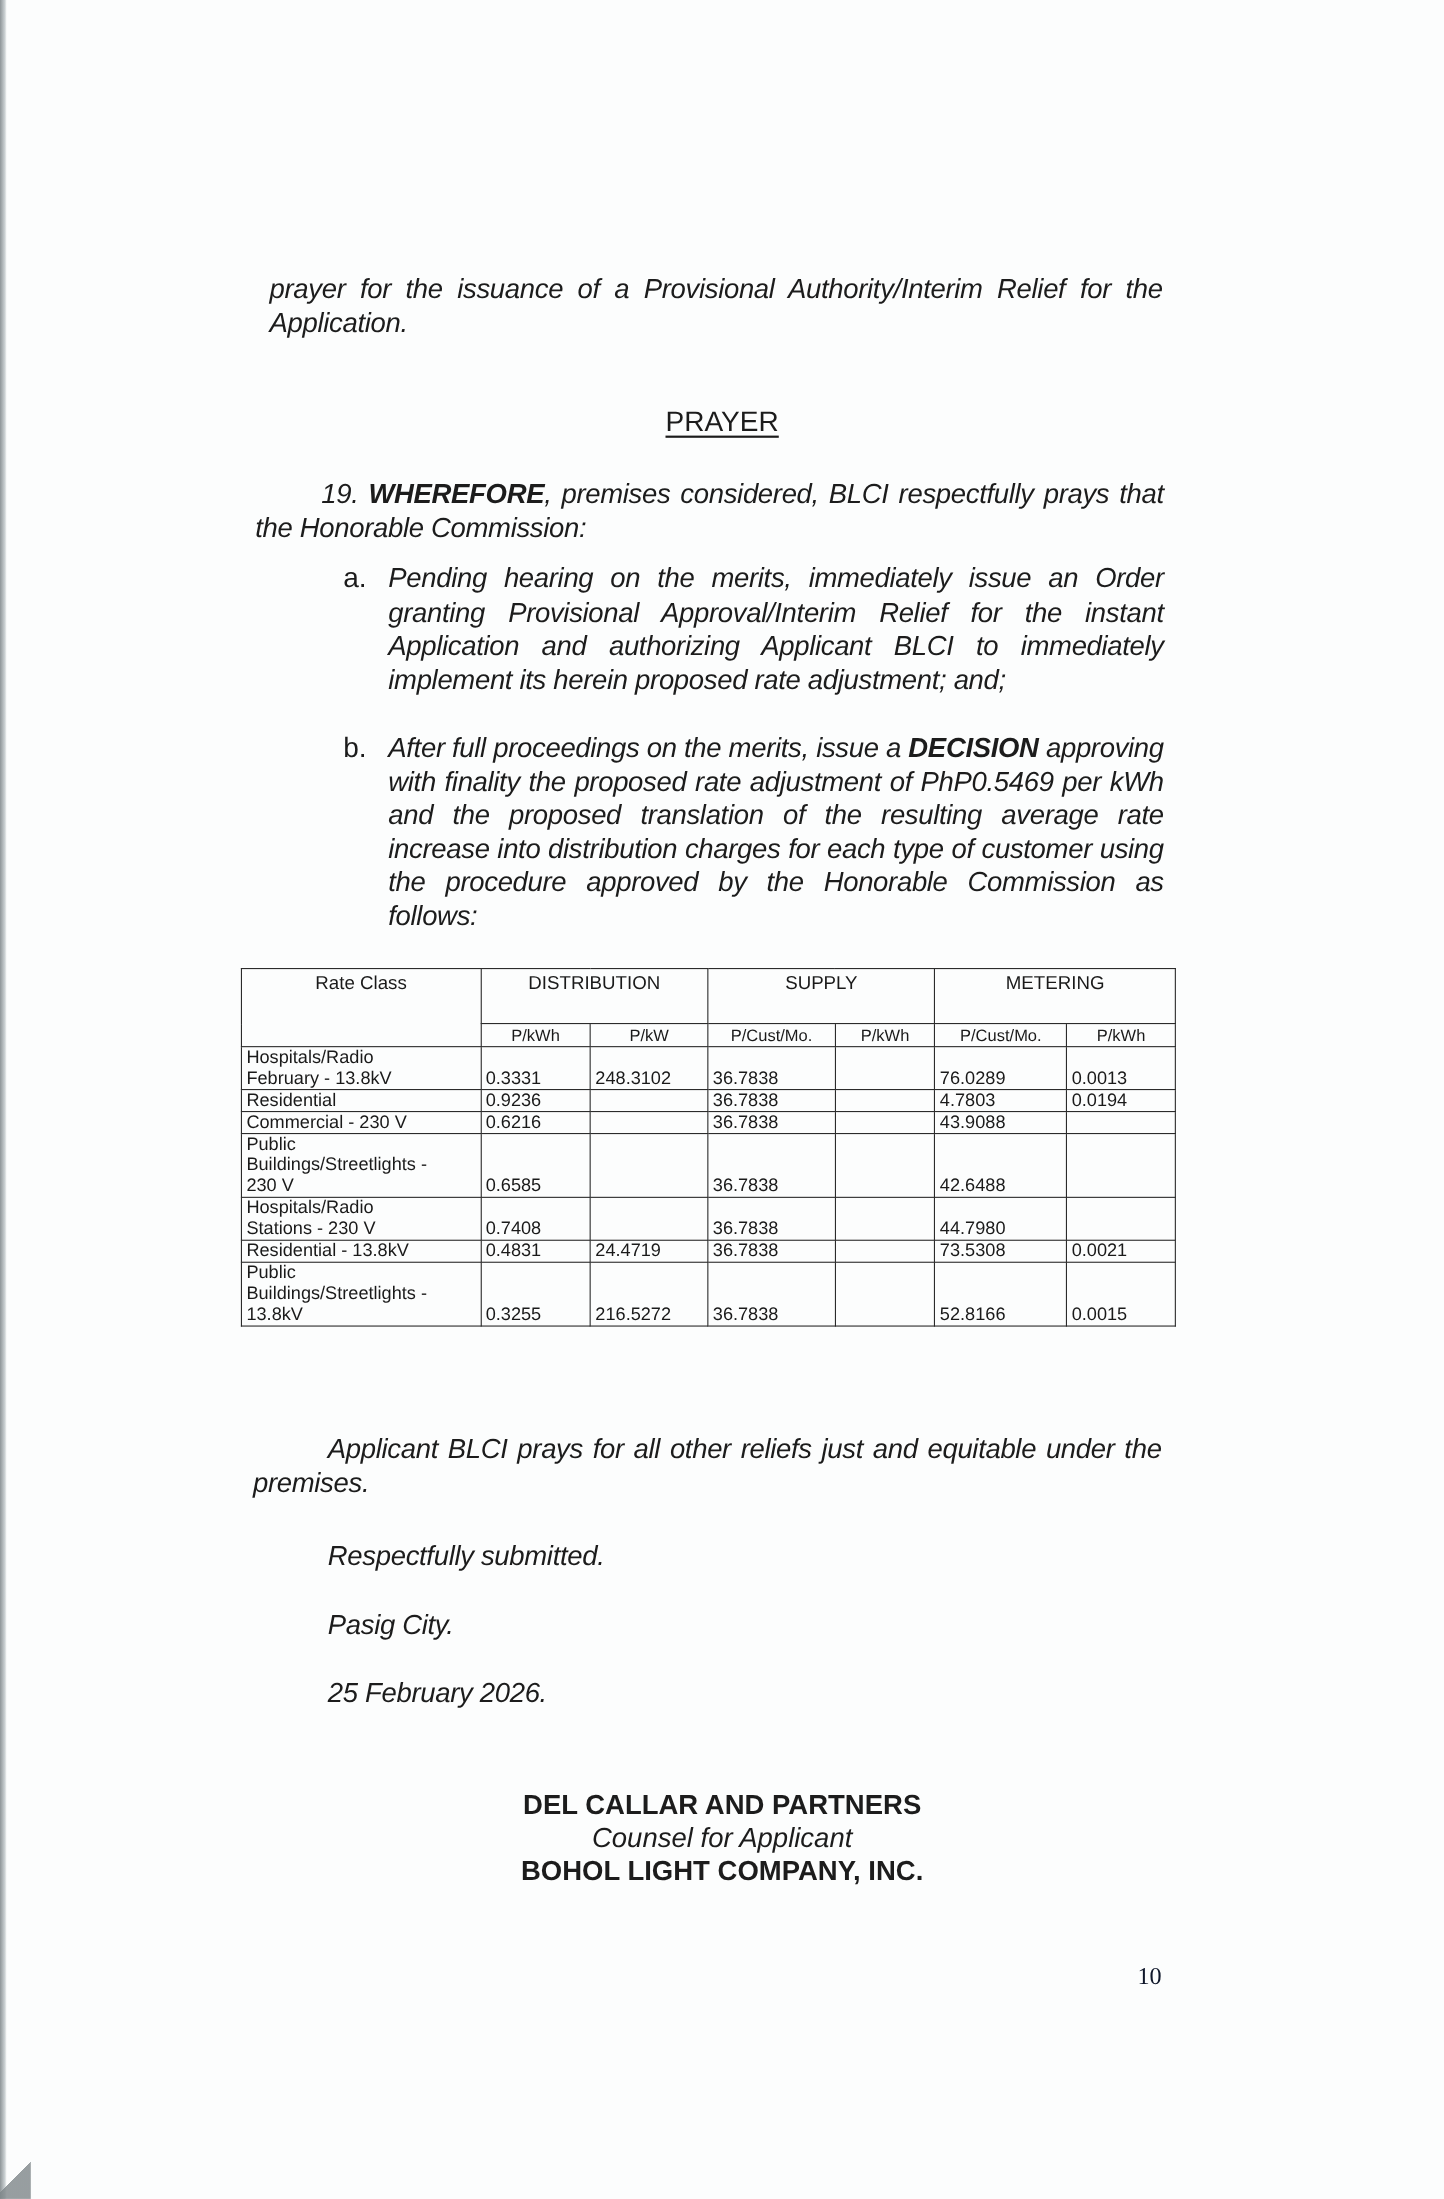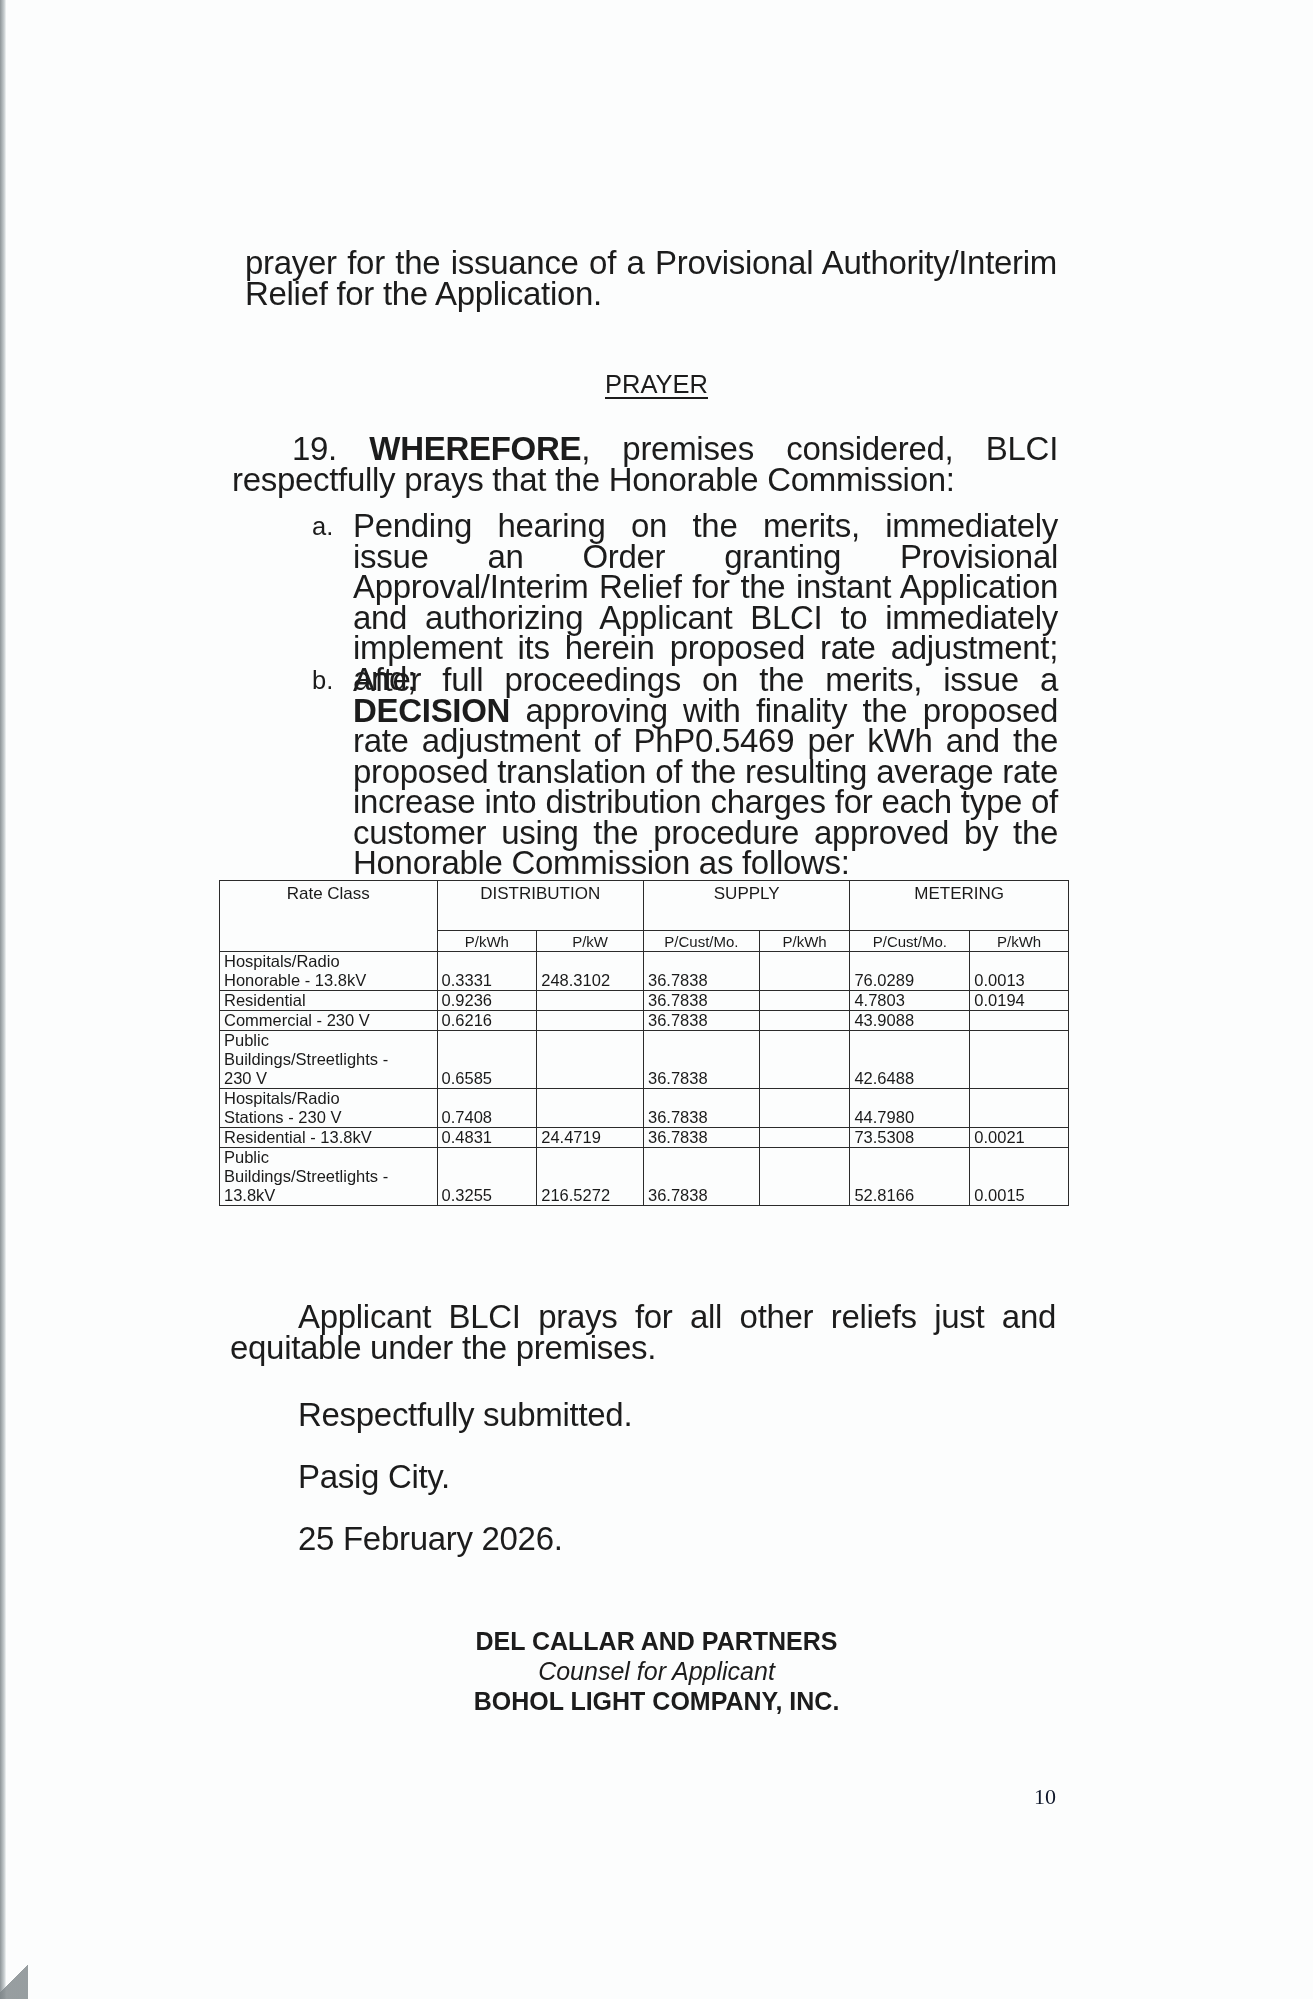--- a/index.html
+++ b/index.html
@@ -28,25 +28,26 @@
     background: linear-gradient(135deg, transparent 50%, #7e8689 50%);
     opacity: 0.8;
   }
   .page {
     position: absolute;
     left: 0; top: 0;
     width: 1313px; height: 1999px;
   }
   .para {
     position: absolute;
-    font-size: 33px;
+    font-size: 25px;
     line-height: 30.5px;
     text-align: justify;
     text-align-last: left;
     letter-spacing: -0.3px;
+    font-style: italic;
   }
   .heading {
     position: absolute;
     left: 0; width: 1313px;
     text-align: center;
     font-size: 25.5px;
     font-weight: normal;
   }
   .heading span {
     text-decoration: underline;
@@ -177,21 +178,21 @@
         <th class="unit">P/Cust/Mo.</th>
         <th class="unit">P/kWh</th>
         <th class="unit">P/Cust/Mo.</th>
         <th class="unit">P/kWh</th>
       </tr>
     </thead>
     <tbody id="rate-rows">
         <tr>
           <td class="cls">
             <div>Hospitals/Radio</div>
-            <div>Honorable - 13.8kV</div>
+            <div>February - 13.8kV</div>
           </td>
           <td class="num">0.3331</td>
           <td class="num">248.3102</td>
           <td class="num">36.7838</td>
           <td class="num"></td>
           <td class="num">76.0289</td>
           <td class="num">0.0013</td>
         </tr>
         <tr>
           <td class="cls">

